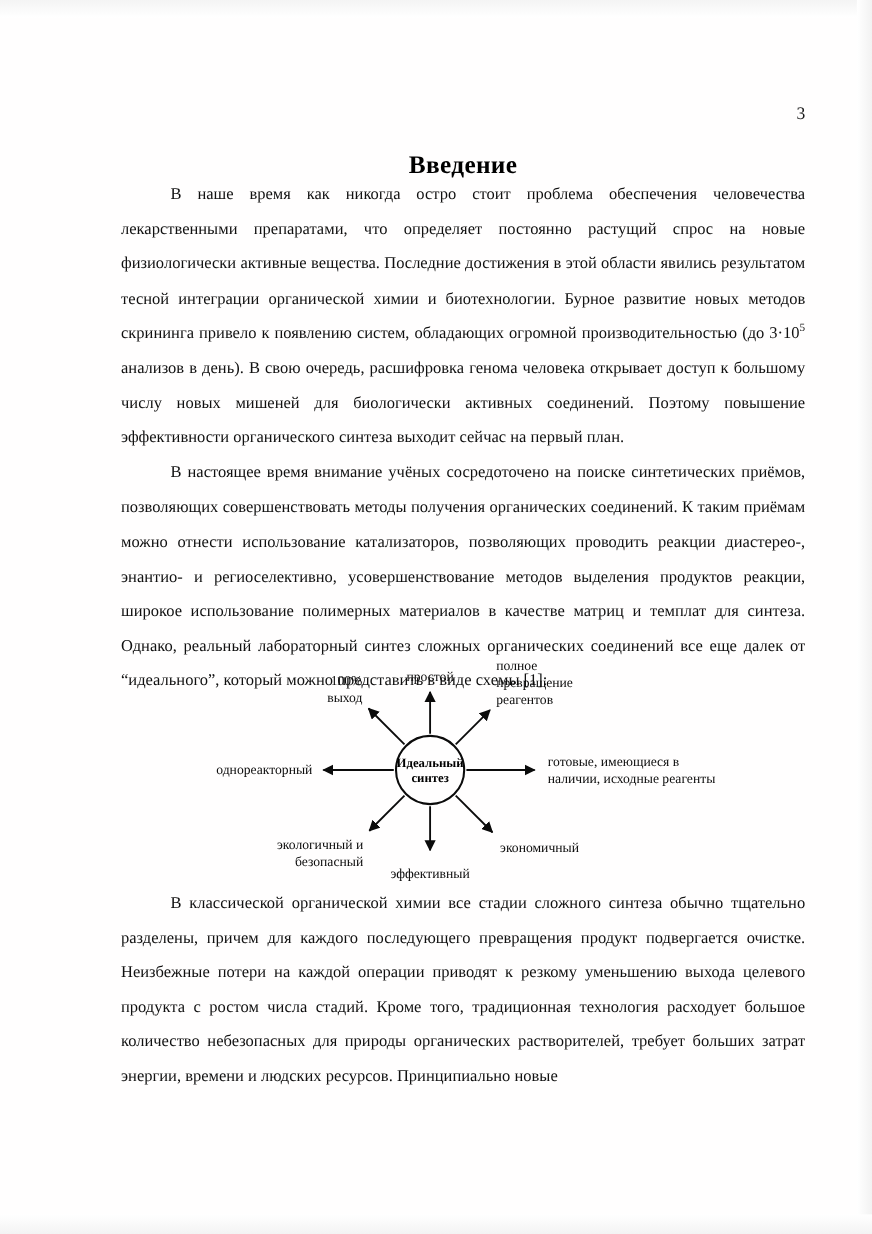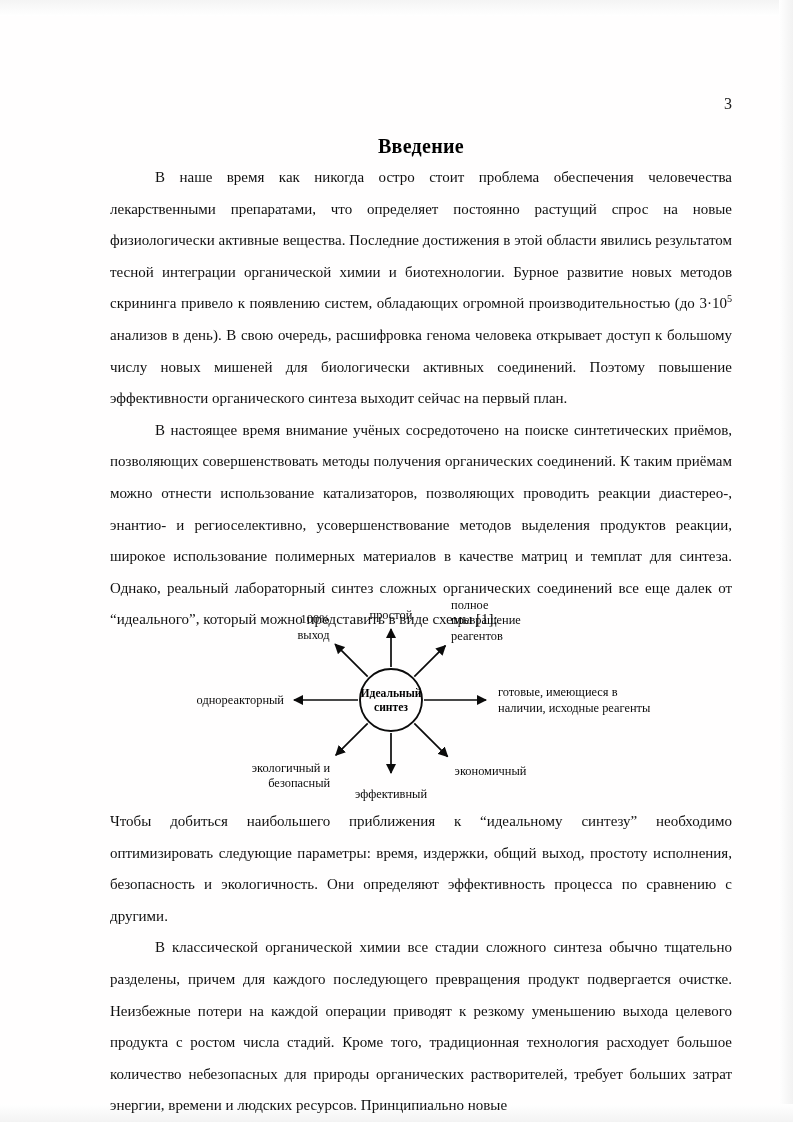--- a/index.html
+++ b/index.html
@@ -53,21 +53,21 @@
     line-height: 18px;
     color: #1a1a1a;
   }
 
   .doc-title {
     position: absolute;
     left: 110px;
     top: 122px;
     width: 622px;
     text-align: center;
-    font-size: 20px;
+    font-size: 23px;
     font-weight: bold;
     letter-spacing: 0.3px;
     color: #000000;
   }
 
   .body-col {
     position: absolute;
     left: 110px;
     top: 162px;
     width: 622px;
@@ -166,17 +166,16 @@
           <text class="dlabel" x="220.2" y="171.8" text-anchor="end">экологичный и</text>
           <text class="dlabel" x="220.2" y="187.3" text-anchor="end">безопасный</text>
           <text class="dlabel" x="174.0" y="104.0" text-anchor="end">однореакторный</text>
           <text class="dlabel" x="219.5" y="23.0" text-anchor="end">100%</text>
           <text class="dlabel" x="219.5" y="38.5" text-anchor="end">выход</text>
         </g>
     </svg>
   </div>
 
   <div class="body-col" style="top: 806px;">
-    <p class="para no-indent" style="text-indent: 0px;">Чтобы добиться наибольшего приближения к “идеальному синтезу” необходимо оптимизировать следующие параметры: время, издержки, общий выход, простоту исполнения, безопасность и экологичность. Они определяют эффективность процесса по сравнению с другими.</p>
     <p class="para">В классической органической химии все стадии сложного синтеза обычно тщательно разделены, причем для каждого последующего превращения продукт подвергается очистке. Неизбежные потери на каждой операции приводят к резкому уменьшению выхода целевого продукта с ростом числа стадий. Кроме того, традиционная технология расходует большое количество небезопасных для природы органических растворителей, требует больших затрат энергии, времени и людских ресурсов. Принципиально новые</p>
   </div>
 
 </div>
 
 </body></html>

